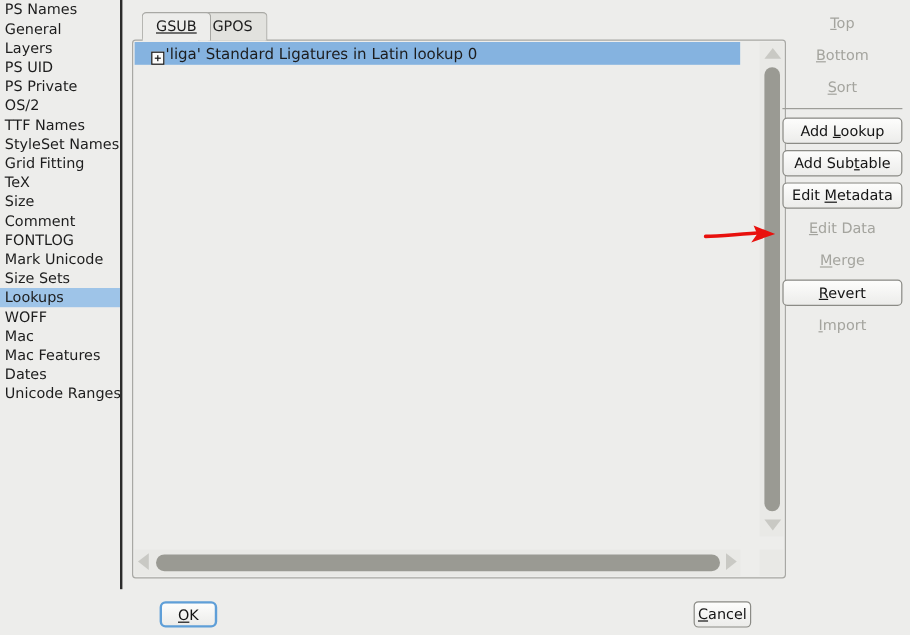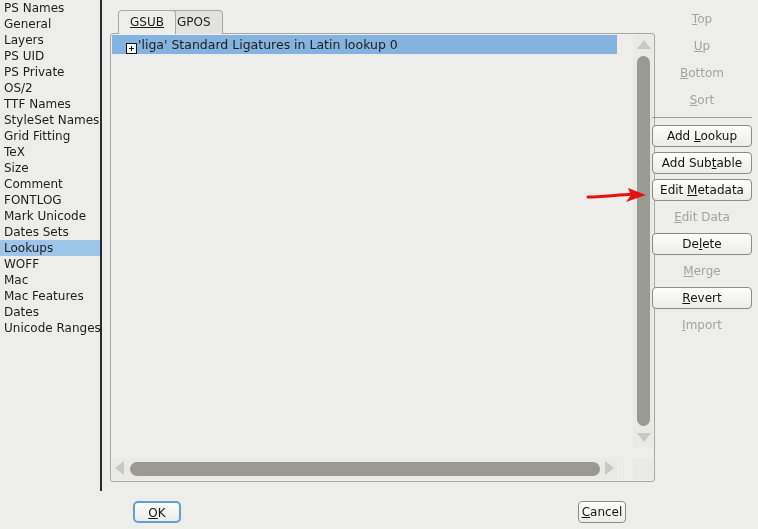--- a/index.html
+++ b/index.html
@@ -315,21 +315,21 @@
     <div class="side-item">PS Private</div>
     <div class="side-item">OS/2</div>
     <div class="side-item">TTF Names</div>
     <div class="side-item">StyleSet Names</div>
     <div class="side-item">Grid Fitting</div>
     <div class="side-item">TeX</div>
     <div class="side-item">Size</div>
     <div class="side-item">Comment</div>
     <div class="side-item">FONTLOG</div>
     <div class="side-item">Mark Unicode</div>
-    <div class="side-item">Dates Sets</div>
+    <div class="side-item">Size Sets</div>
     <div class="side-item selected">Lookups</div>
     <div class="side-item">WOFF</div>
     <div class="side-item">Mac</div>
     <div class="side-item">Mac Features</div>
     <div class="side-item">Dates</div>
     <div class="side-item">Unicode Ranges</div>
   </div>
 <div id="sidebar-divider"></div>
 
 <div id="tabbar">
@@ -356,29 +356,27 @@
     <div class="arrow arrow-left"></div>
     <div class="h-thumb"></div>
     <div class="arrow arrow-right"></div>
   </div>
 
   <div id="corner-box"></div>
 </div>
 
 <div id="button-col">
     <div class="tool-btn"><span class="mn">T</span>op</div>
-    <div class="tool-btn"><span class="mn">U</span>p</div>
     <div class="tool-btn"><span class="mn">B</span>ottom</div>
     <div class="tool-btn"><span class="mn">S</span>ort</div>
     <div id="btn-separator"></div>
     <div class="tool-btn enabled">Add <span class="mn">L</span>ookup</div>
     <div class="tool-btn enabled">Add Sub<span class="mn">t</span>able</div>
     <div class="tool-btn enabled">Edit <span class="mn">M</span>etadata</div>
     <div class="tool-btn"><span class="mn">E</span>dit Data</div>
-    <div class="tool-btn enabled">De<span class="mn">l</span>ete</div>
     <div class="tool-btn"><span class="mn">M</span>erge</div>
     <div class="tool-btn enabled"><span class="mn">R</span>evert</div>
     <div class="tool-btn"><span class="mn">I</span>mport</div>
   </div>
 
 <div class="dlg-btn" id="ok-button"><span class="mn">O</span>K</div>
 <div class="dlg-btn" id="cancel-button"><span class="mn">C</span>ancel</div>
 
 <svg id="red-arrow" viewBox="0 0 62 22">
   <path d="M2,12 C14,12 30,10 50,9" stroke="#e8110d" stroke-width="3" fill="none" stroke-linecap="round"></path>

